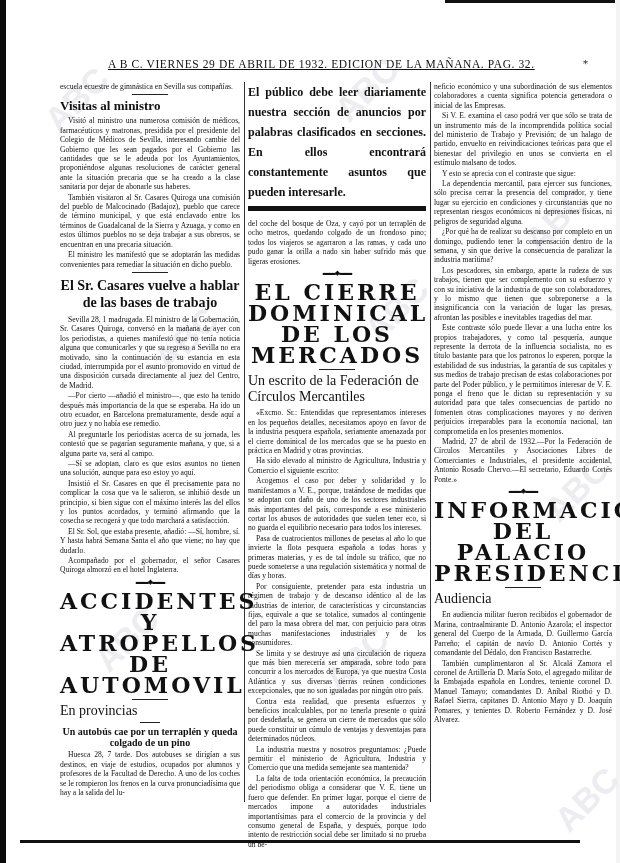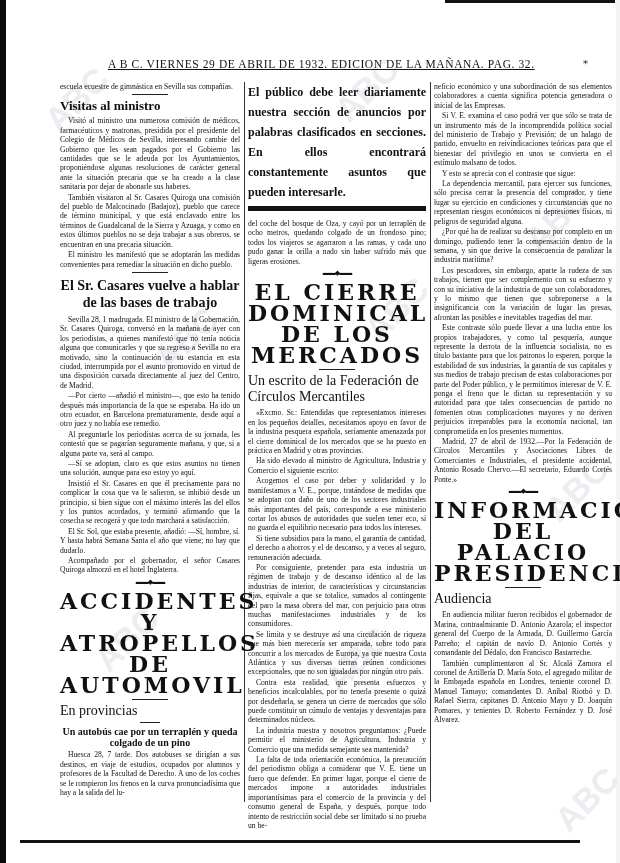--- a/index.html
+++ b/index.html
@@ -84,21 +84,21 @@
   <div class="ad-rule"></div>
   <p class="noindent">del coche del bosque de Oza, y cayó por un terraplén de ocho metros, quedando colgado de un frondoso pino; todos los viajeros se agarraron a las ramas, y cada uno pudo ganar la orilla a nado sin haber sufrido más que ligeras erosiones.</p>
   <div class="ornament">▬▬◆▬▬</div>
 
   <div class="h-big">EL CIERRE DOMINICAL DE LOS MERCADOS</div>
   <div class="rule-short"></div>
   <div class="h-med">Un escrito de la Federación de Círculos Mercantiles</div>
   <p>«Excmo. Sr.: Entendidas que representamos intereses en los pequeños detalles, necesitamos apoyo en favor de la industria pesquera española, seriamente amenazada por el cierre dominical de los mercados que se ha puesto en práctica en Madrid y otras provincias.</p>
   <p>Ha sido elevado al ministro de Agricultura, Industria y Comercio el siguiente escrito:</p>
   <p>Acogemos el caso por deber y solidaridad y lo manifestamos a V. E., porque, tratándose de medidas que se adoptan con daño de uno de los sectores industriales más importantes del país, corresponde a ese ministerio cortar los abusos de autoridades que suelen tener eco, si no guarda el equilibrio necesario para todos los intereses.</p>
-  <p>Si tiene subsidios para la mano, el garantía de cantidad, el derecho a ahorros y el de descanso, y a veces al seguro, remuneración adecuada.</p>
+  <p>Pasa de cuatrocientos millones de pesetas al año lo que invierte la flota pesquera española a todas horas y primeras materias, y es de tal índole su tráfico, que no puede someterse a una regulación sistemática y normal de días y horas.</p>
   <p>Por consiguiente, pretender para esta industria un régimen de trabajo y de descanso idéntico al de las industrias de interior, de características y circunstancias fijas, equivale a que se totalice, sumados al contingente del paro la masa obrera del mar, con perjuicio para otras muchas manifestaciones industriales y de los consumidores.</p>
   <p>Se limita y se destruye así una circulación de riqueza que más bien merecería ser amparada, sobre todo para concurrir a los mercados de Europa, ya que nuestra Costa Atlántica y sus diversas tierras reúnen condiciones excepcionales, que no son igualadas por ningún otro país.</p>
   <p>Contra esta realidad, que presenta esfuerzos y beneficios incalculables, por no tenerla presente o quizá por desdeñarla, se genera un cierre de mercados que sólo puede constituir un cúmulo de ventajas y desventajas para determinados núcleos.</p>
   <p>La industria nuestra y nosotros preguntamos: ¿Puede permitir el ministerio de Agricultura, Industria y Comercio que una medida semejante sea mantenida?</p>
   <p>La falta de toda orientación económica, la precaución del periodismo obliga a considerar que V. E. tiene un fuero que defender. En primer lugar, porque el cierre de mercados impone a autoridades industriales importantísimas para el comercio de la provincia y del consumo general de España, y después, porque todo intento de restricción social debe ser limitado si no prueba un be-</p>
 </div>
 
 <div class="col col3">
   <p class="noindent">neficio económico y una subordinación de sus elementos colaboradores a cuenta significa potencia generadora o inicial de las Empresas.</p>
   <p>Si V. E. examina el caso podrá ver que sólo se trata de un instrumento más de la incomprendida política social del ministerio de Trabajo y Previsión; de un halago de partido, envuelto en reivindicaciones teóricas para que el bienestar del privilegio en unos se convierta en el estímulo malsano de todos.</p>

